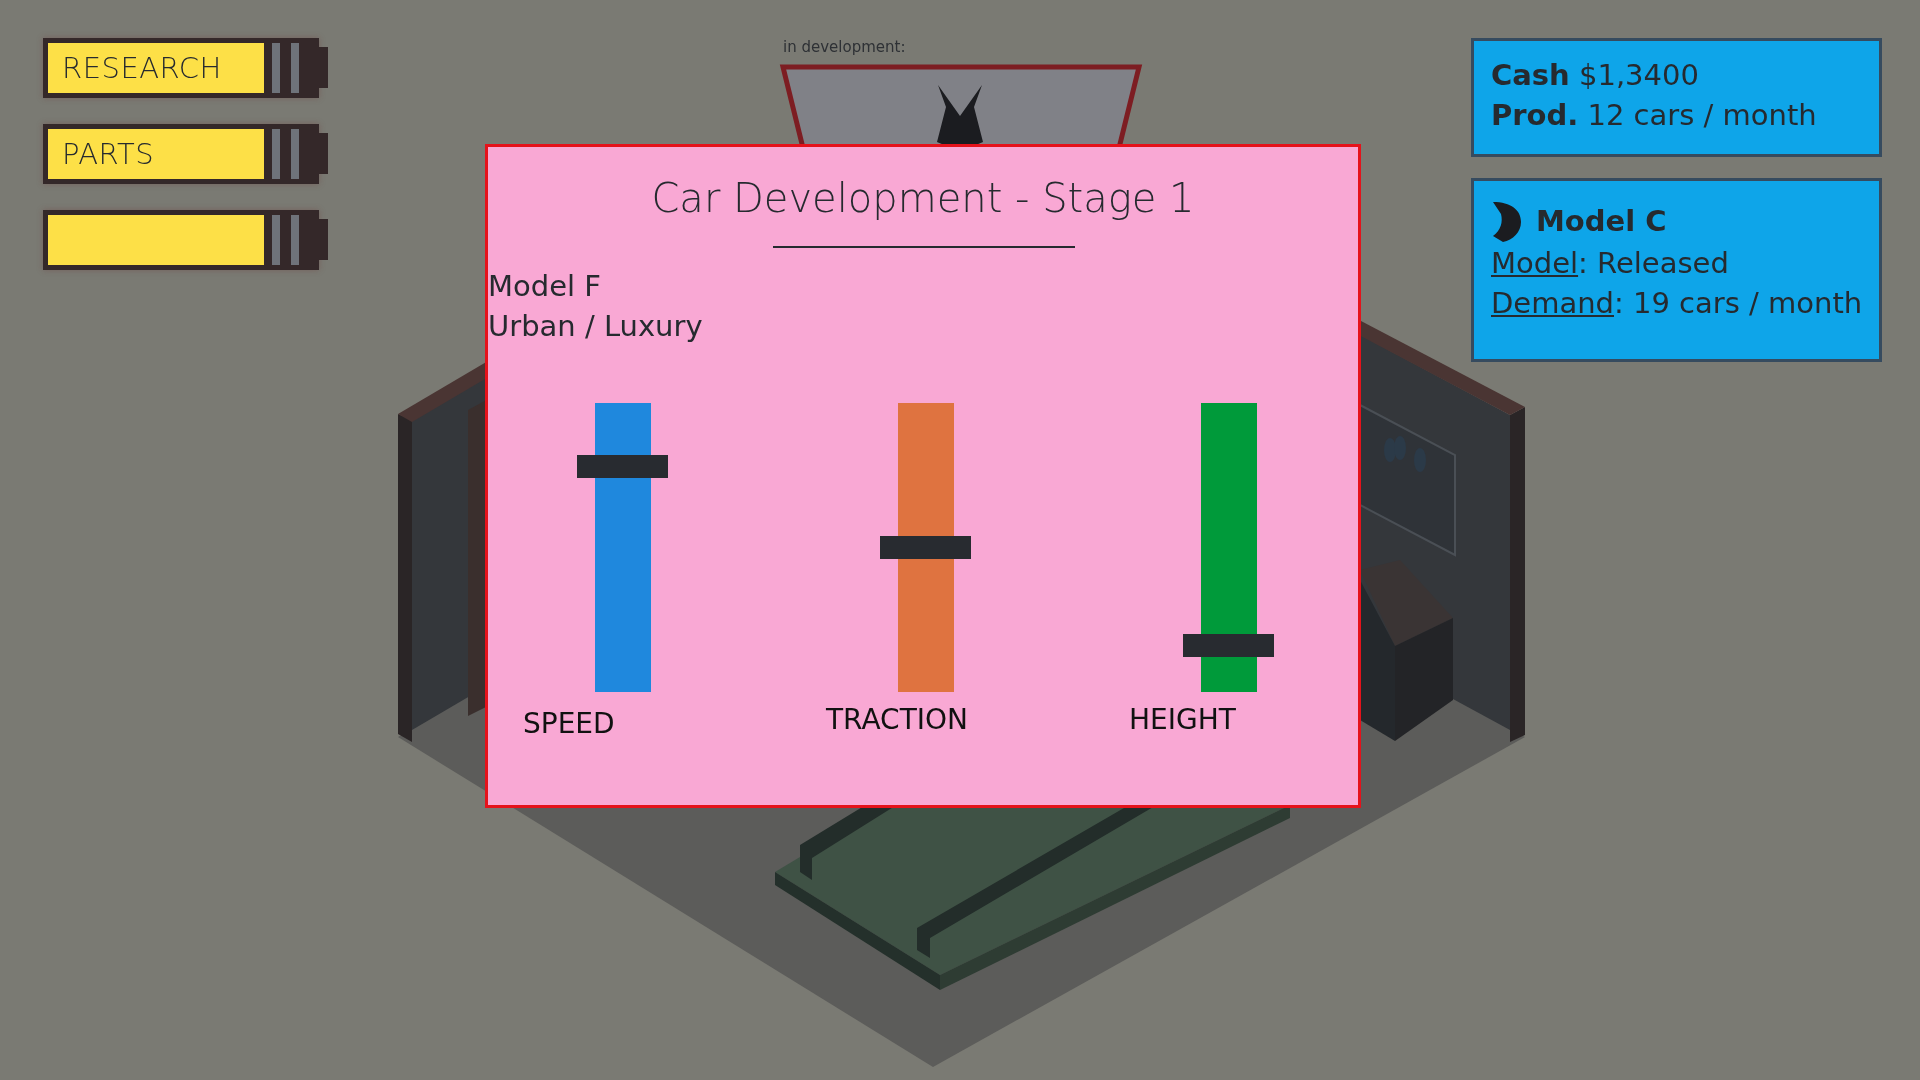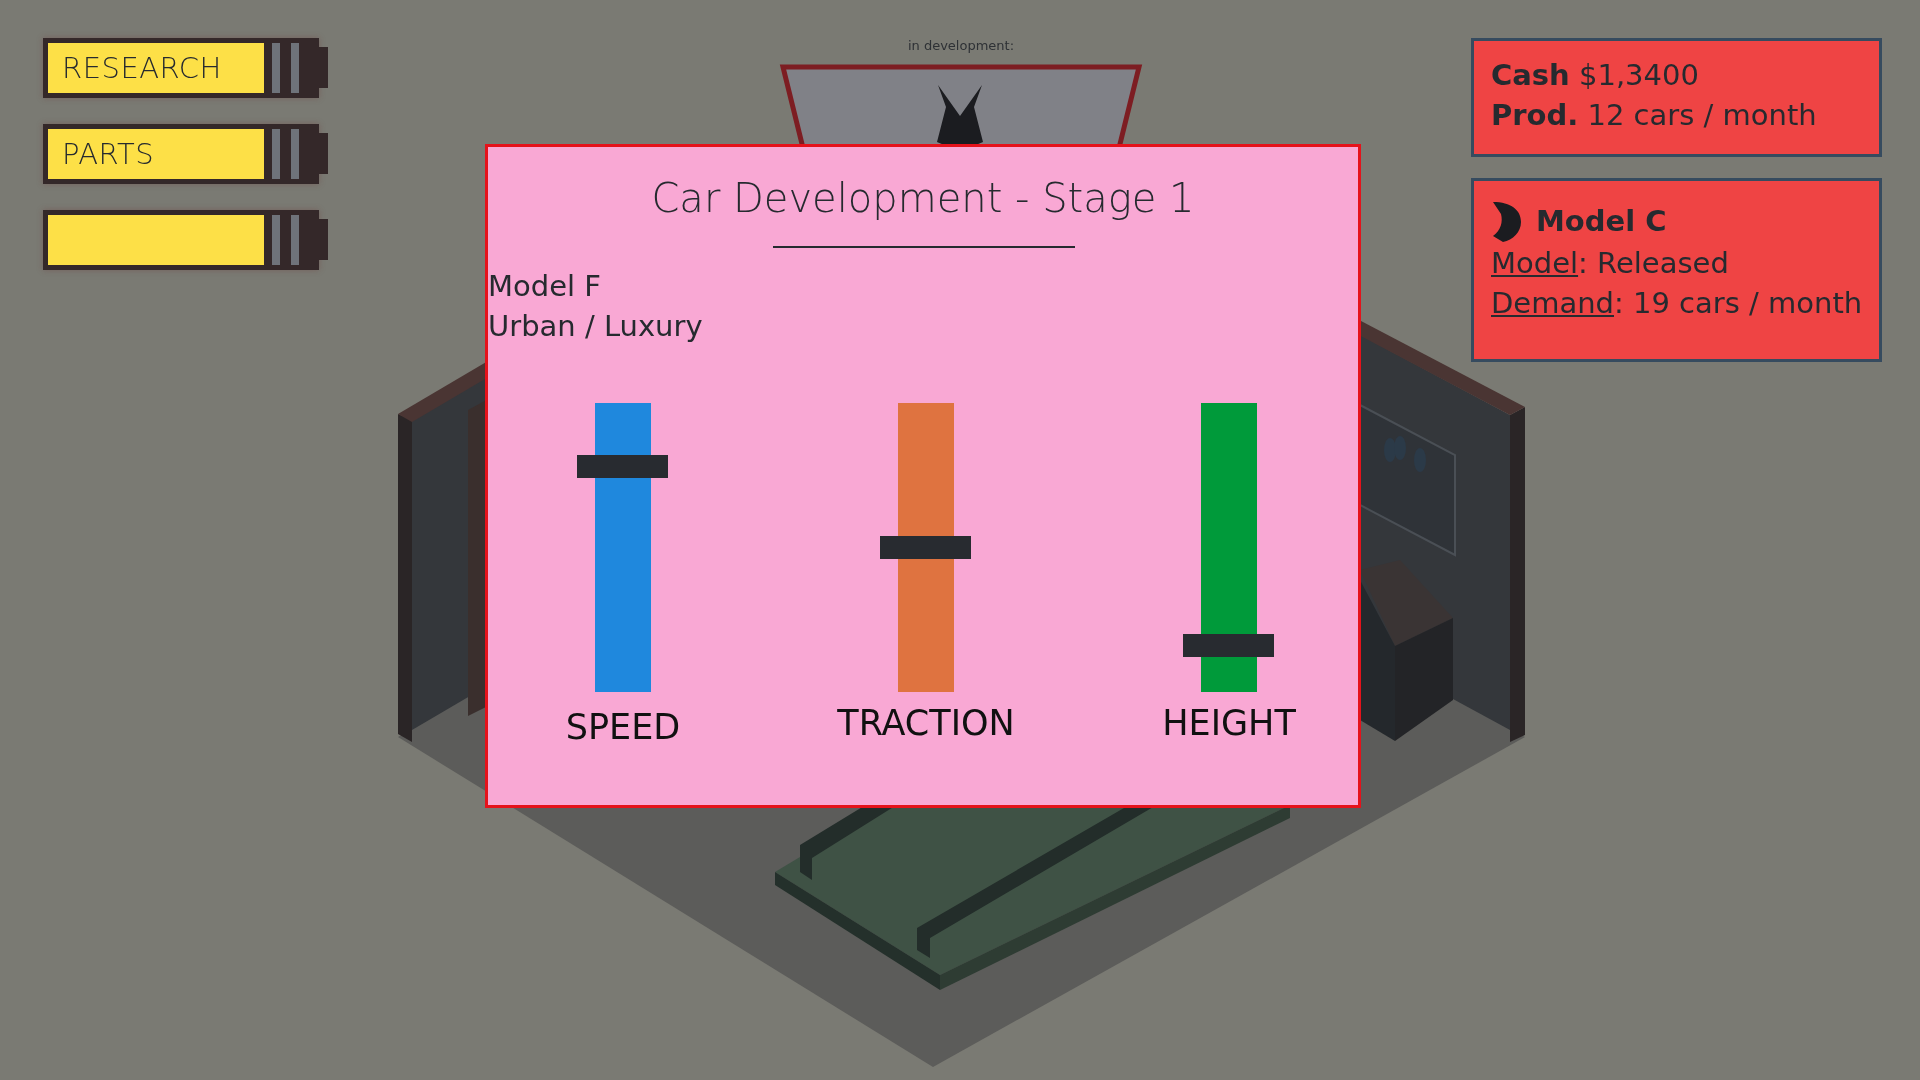--- a/index.html
+++ b/index.html
@@ -22,28 +22,28 @@
   }
   .nav-btn .cap {
     position:absolute; right:0; top:0; width:50px; height:50px; background:#342829;
   }
   .nav-btn .stripe { position:absolute; top:0; width:8px; height:50px; background:#6f737a; }
   .nav-btn .nub {
     position:absolute; right:-14px; top:4px; width:10px; height:41px; background:#342829;
   }
   .info-box {
     position:absolute; left:1471px; width:411px; box-sizing:border-box;
-    border:3px solid #364b5f; background:#ef4444; color:#262a2f;
+    border:3px solid #364b5f; background:#0ea5e9; color:#262a2f;
     padding:14px 0 0 17px; font-size:29px; line-height:40px;
   }
   .info-box b { font-weight:bold; }
   .info-box u { text-decoration:underline; }
   .dev-label {
-    position:absolute; left:783px; width:356px; top:38px; text-align:center;
-    font-size:13px; color:#2e3135;
+    position:absolute; left:783px; width:356px; top:38px; 
+    font-size:15px; color:#2e3135;
   }
   .modal {
     position:absolute; left:485px; top:144px; width:876px; height:664px;
     box-sizing:border-box; border:3px solid #e5121b; background:#f9a8d4;
     color:#262a2f;
   }
   .modal-title {
     position:absolute; left:0; right:0; top:28px; text-align:center;
     font-size:40px; font-weight:300;
   }
@@ -52,22 +52,22 @@
   }
   .modal-sub {
     position:absolute; left:0; right:0; text-align:left; font-size:29px;
   }
   .slider { position:absolute; top:256px; width:120px; height:380px; }
   .slider .track { position:absolute; left:32px; top:0; width:56px; height:289px; }
   .slider .handle {
     position:absolute; left:14px; width:91px; height:23px; background:#282b30; cursor:grab;
   }
   .slider .s-label {
-    position:absolute; left:-40px; width:200px; top:300px; text-align:center;
-    font-size:35px; color:#111;
+    position:absolute; left:-40px; width:200px; top:300px; text-align:left;
+    font-size:28px; color:#111;
   }
 </style>
 </head>
 <body>
 
 <svg class="scene" viewBox="0 0 1920 1080" width="1920" height="1080">
 
   <polygon points="398,737 940,420 1525,737 933,1067" fill="#5c5c5a"></polygon>
 
   <polygon points="412,420 940,110 940,420 412,730" fill="#34373b"></polygon>

